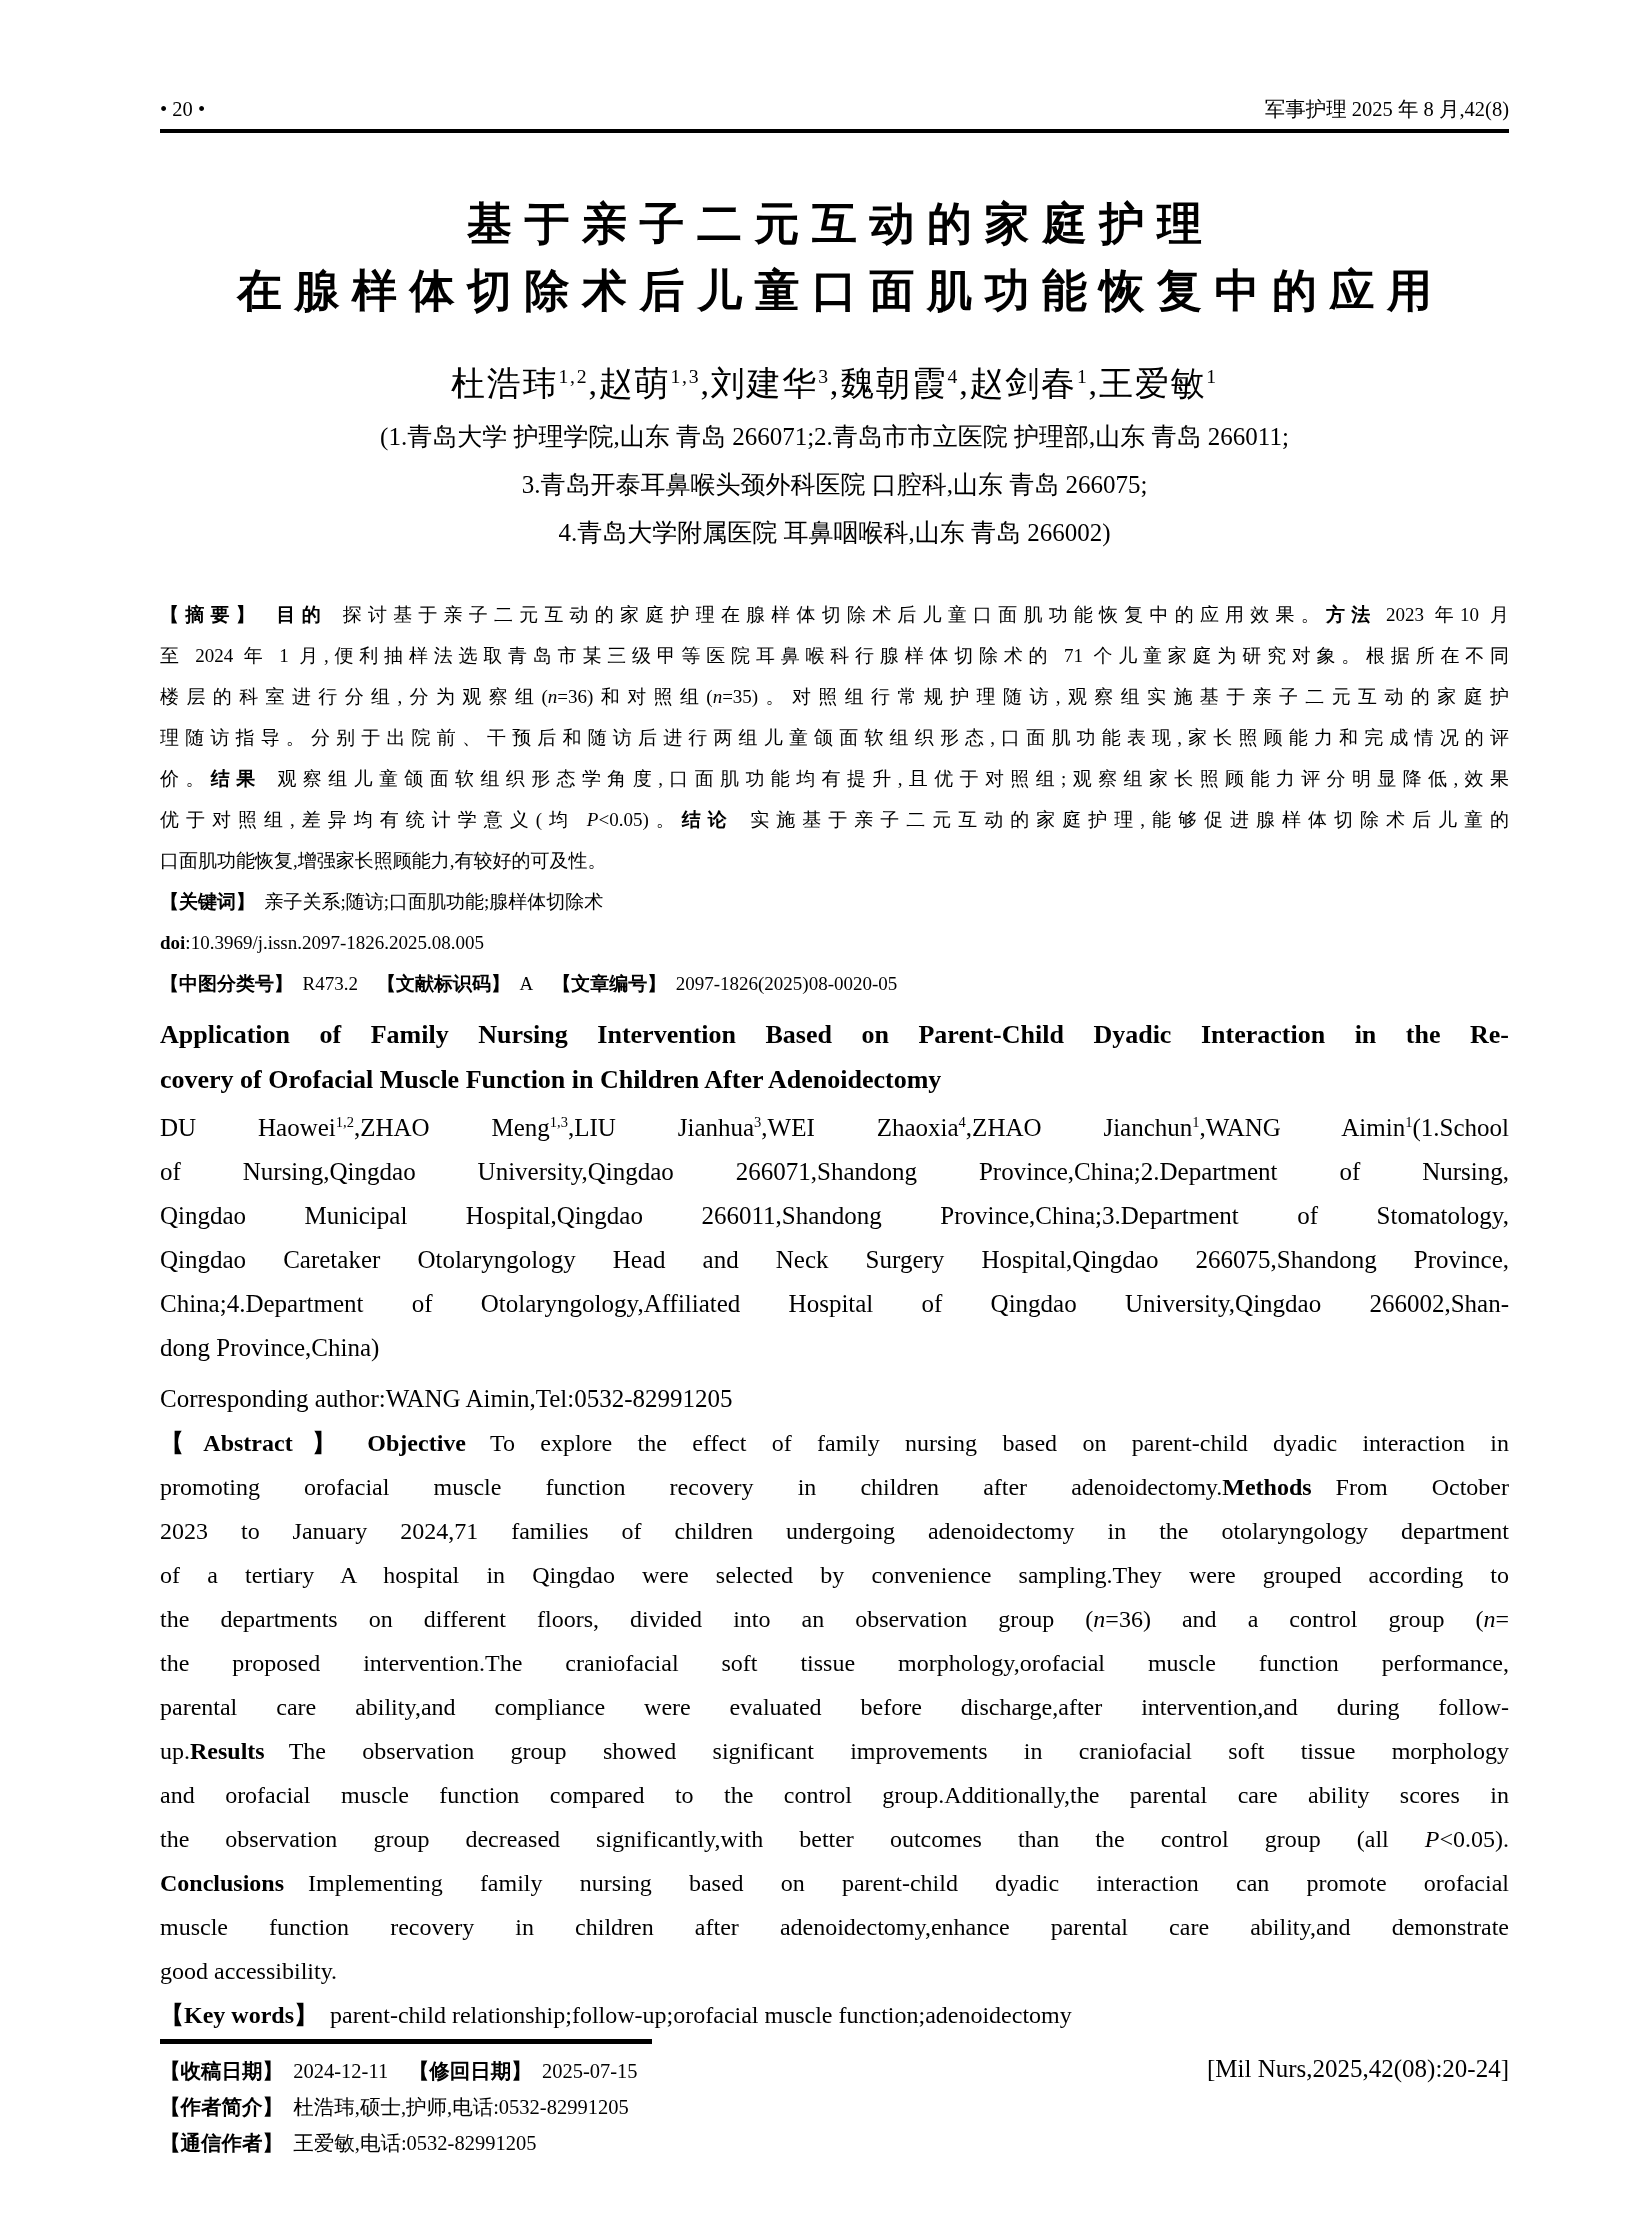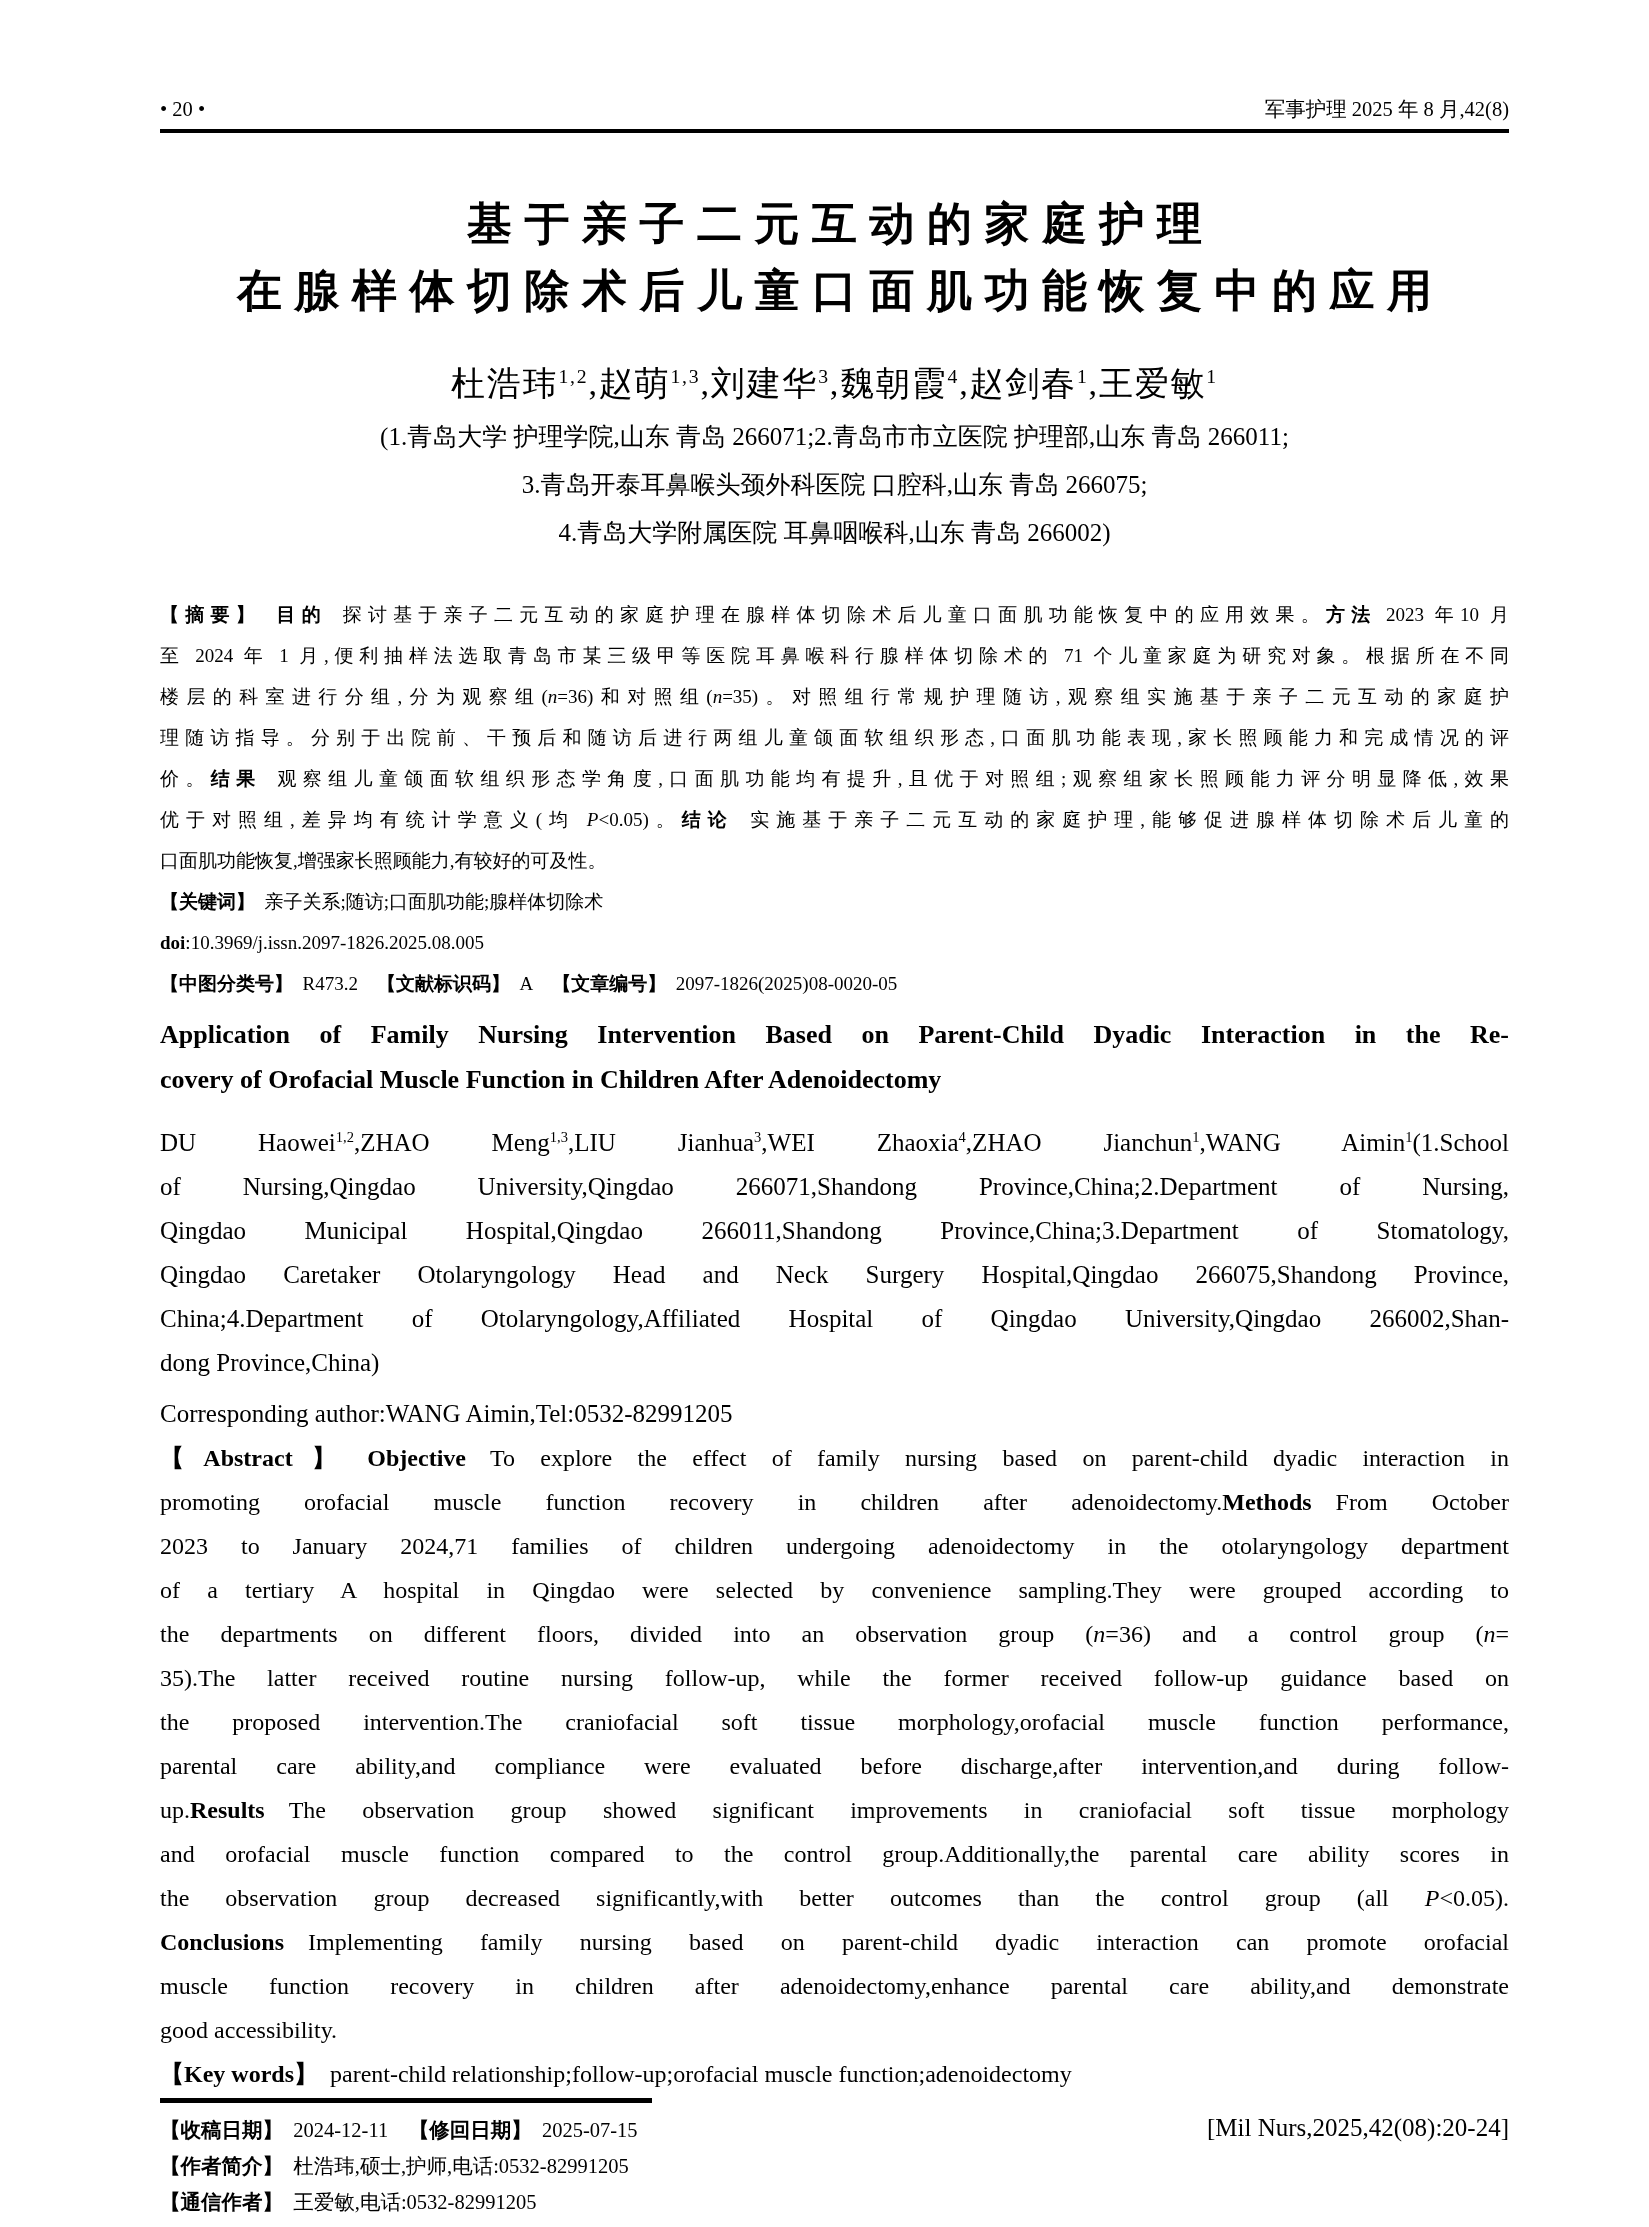--- a/index.html
+++ b/index.html
@@ -24,21 +24,21 @@
   .block{font-size:19px;line-height:41px;}
   .abstract-cn{margin-top:37px;}
   .jline{text-align:justify;text-align-last:justify;}
   .sline{text-align:left;text-align-last:auto;}
   .b{font-weight:bold;}
   .bh{font-weight:bold;font-family:"Liberation Sans","DejaVu Sans",sans-serif;}
   .i{font-style:italic;}
   sup{font-size:0.58em;line-height:0;}
   
   .title-en{margin-top:8px;font-weight:bold;font-size:26px;line-height:45px;}
-  .en-auth{margin-top:19px;font-size:25px;line-height:44px;}
+  .en-auth{margin-top:4px;font-size:25px;line-height:44px;}
   .corresponding{margin-top:7.1px;}
   .abstract-en{margin-top:0;font-size:24px;line-height:44px;}
   
   .sep{margin-top:2.7px;width:492px;border-top:5.3px solid #000;}
   .footer{position:relative;margin-top:9px;font-size:20.5px;line-height:35px;
     font-family:"Liberation Serif","DejaVu Serif",serif;}
   .citation{position:absolute;right:0;top:-2.7px;font-size:25px;}
 </style>
 </head>
 <body>
@@ -91,21 +91,20 @@
     <div class="sline">dong Province,China)</div>
     <div class="sline corresponding">Corresponding author:WANG Aimin,Tel:0532-82991205</div>
   </div>
 
   <div class="abstract-en">
     <div class="jline"><span class="b">【Abstract】</span><span> </span><span class="b">Objective</span><span> To explore the effect of family nursing based on parent-child dyadic interaction in</span></div>
     <div class="jline"><span>promoting orofacial muscle function recovery in children after adenoidectomy.</span><span class="b">Methods</span><span> From October</span></div>
     <div class="jline"><span>2023 to January 2024,71 families of children undergoing adenoidectomy in the otolaryngology department</span></div>
     <div class="jline"><span>of a tertiary A hospital in Qingdao were selected by convenience sampling.They were grouped according to</span></div>
     <div class="jline"><span>the departments on different floors, divided into an observation group (</span><span class="i">n</span><span>=36) and a control group (</span><span class="i">n</span><span>=</span></div>
-    <div class="jline"><span>35).The latter received routine nursing follow-up, while the former received follow-up guidance based on</span></div>
     <div class="jline"><span>the proposed intervention.The craniofacial soft tissue morphology,orofacial muscle function performance,</span></div>
     <div class="jline"><span>parental care ability,and compliance were evaluated before discharge,after intervention,and during follow-</span></div>
     <div class="jline"><span>up.</span><span class="b">Results</span><span> The observation group showed significant improvements in craniofacial soft tissue morphology</span></div>
     <div class="jline"><span>and orofacial muscle function compared to the control group.Additionally,the parental care ability scores in</span></div>
     <div class="jline"><span>the observation group decreased significantly,with better outcomes than the control group (all </span><span class="i">P</span><span>&lt;0.05).</span></div>
     <div class="jline"><span class="b">Conclusions</span><span> Implementing family nursing based on parent-child dyadic interaction can promote orofacial</span></div>
     <div class="jline"><span>muscle function recovery in children after adenoidectomy,enhance parental care ability,and demonstrate</span></div>
     <div class="sline"><span>good accessibility.</span></div>
     <div class="sline"><span class="b">【Key words】</span><span> parent-child relationship;follow-up;orofacial muscle function;adenoidectomy</span></div>
   </div>

